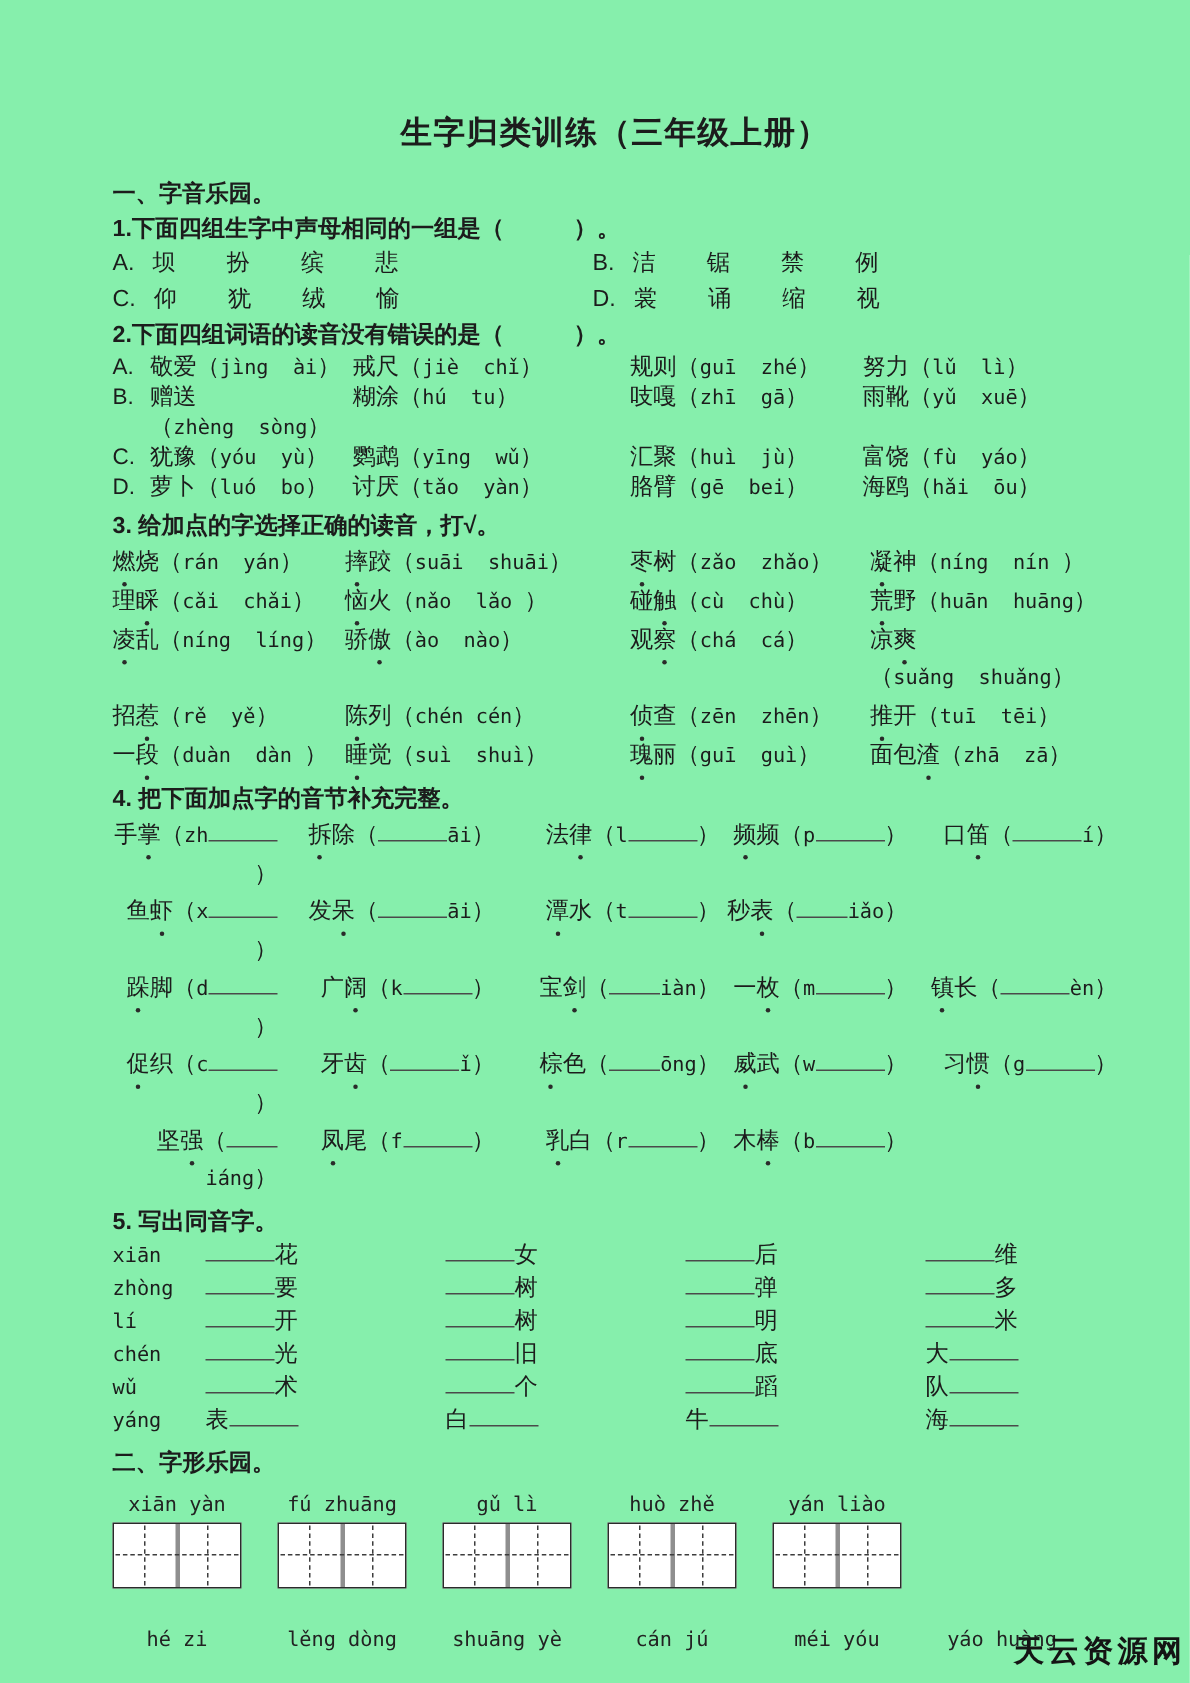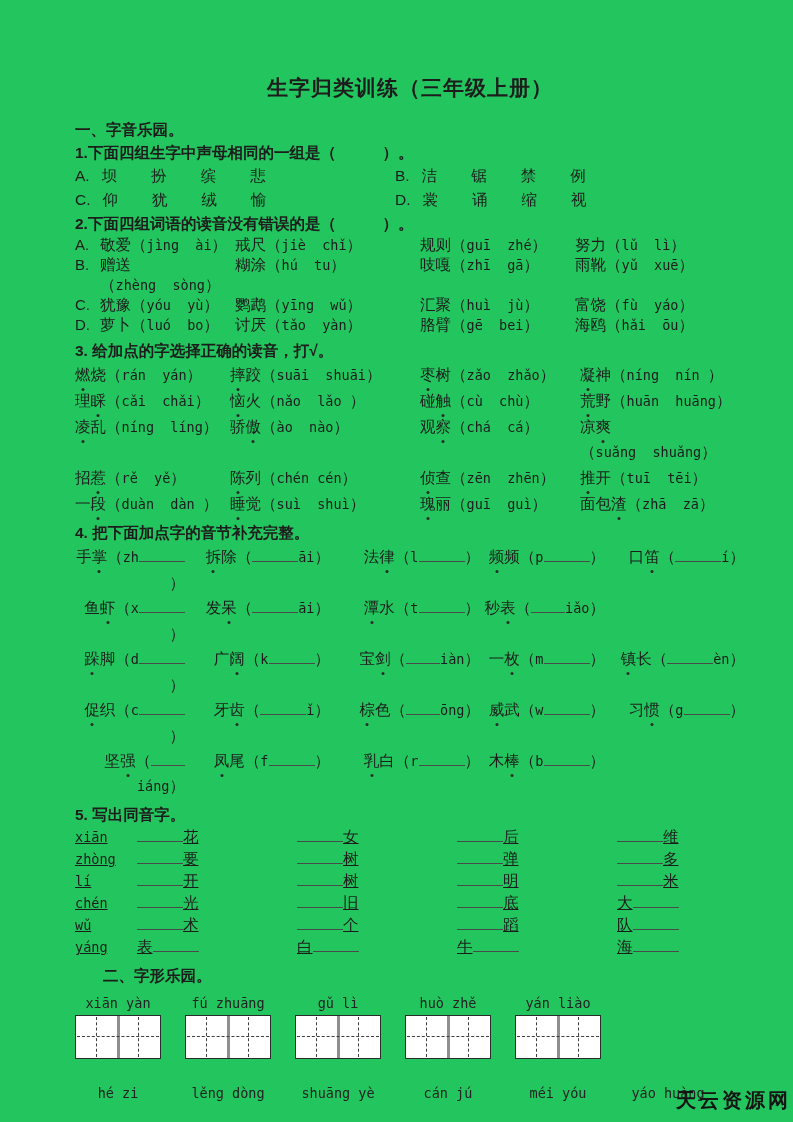--- a/index.html
+++ b/index.html
@@ -1,56 +1,56 @@
 <!DOCTYPE html>
 <html><head>
 <meta charset="utf-8">
 <style>
   html,body{margin:0;padding:0;}
-  .page{position:relative;width:793px;height:1122px;background:#22c55e;overflow:hidden;
+  .page{position:relative;width:793px;height:1122px;background:#86efac;overflow:hidden;
         font-family:"Liberation Sans",sans-serif;color:#1c1c1c;}
   .content{position:absolute;left:75px;right:48px;top:0;}
   .title{margin-top:74px;font-size:21px;font-weight:bold;text-align:center;letter-spacing:1px;}
   .hd{font-size:15.5px;font-weight:bold;line-height:23px;}
   .sec1-hd{margin-top:16px;}
   .prompt{font-size:15.5px;font-weight:bold;line-height:23px;}
   .bodytxt{font-size:15.5px;}
   
   .q1-row{display:flex;line-height:24px;font-size:15.5px;}
   .q1-opt{width:320px;display:flex;align-items:baseline;}
   .q1-label{margin-right:12px;}
   .q1-char{margin-right:34px;}
   
   .q2-row{display:grid;grid-template-columns:25px 135px 185px 155px auto;line-height:20px;font-size:15px;}
   
   .q3-row{display:grid;grid-template-columns:155px 190px 160px auto;line-height:25px;font-size:15px;}
   
   .q4-row{display:grid;grid-template-columns:110px 145px 150px 125px auto;line-height:25px;font-size:15px;text-align:right;}
   
-  .q5-row{display:grid;grid-template-columns:62px 160px 160px 160px auto;line-height:22px;font-size:15px;text-decoration:underline;}
+  .q5-row{display:grid;grid-template-columns:62px 160px 160px 160px auto;line-height:22px;font-size:15px;}
   .py{font-family:"DejaVu Sans Mono",monospace;font-size:13.5px;white-space:pre;}
   .bl{display:inline-block;width:46px;height:0.85em;border-bottom:1.2px solid #4a4a4a;}
   .bl.short{width:34px;}
   .w span{position:relative;display:inline-block;}
   .w span.d::after{content:"";position:absolute;left:50%;transform:translateX(-50%);bottom:-4px;
                    width:3px;height:3px;border-radius:50%;background:#2a2a2a;}
   
   .grid-row{display:flex;gap:24px;}
   .gr1{margin-top:8px;}
   .gr2{margin-top:26px;}
   .gcol{width:86px;display:flex;flex-direction:column;align-items:center;gap:4px;}
   .gpy{font-family:"DejaVu Sans Mono",monospace;font-size:13.5px;white-space:nowrap;color:#222;}
   .tian{position:relative;width:86px;height:44px;border:1.5px solid #2b2b2b;background:#fff;box-sizing:border-box;}
   .tian .vmid{position:absolute;left:calc(50% - 1.5px);top:0;bottom:0;width:3px;background:#8f8f8f;}
   .tian .hdash{position:absolute;left:1px;right:1px;top:calc(50% - 1px);border-top:1.6px dashed #3d3d3d;}
   .tian .vd1{position:absolute;top:1px;bottom:1px;left:calc(25% - 1px);border-left:1.6px dashed #3d3d3d;}
   .tian .vd2{position:absolute;top:1px;bottom:1px;left:calc(75% - 1px);border-left:1.6px dashed #3d3d3d;}
   .watermark{position:absolute;right:2px;bottom:8px;font-size:20px;font-weight:bold;
              letter-spacing:3px;color:#141414;}
-  .mt4{margin-top:4px;} .mt6{margin-top:6px;margin-left:28px;}
+  .mt4{margin-top:4px;} .mt6{margin-top:6px;}
 </style>
 </head>
 <body>
 
 <div class="page">
   <div class="content">
 
     <div class="title">生字归类训练（三年级上册）</div>
 
     <div class="hd sec1-hd">一、字音乐园。</div>

